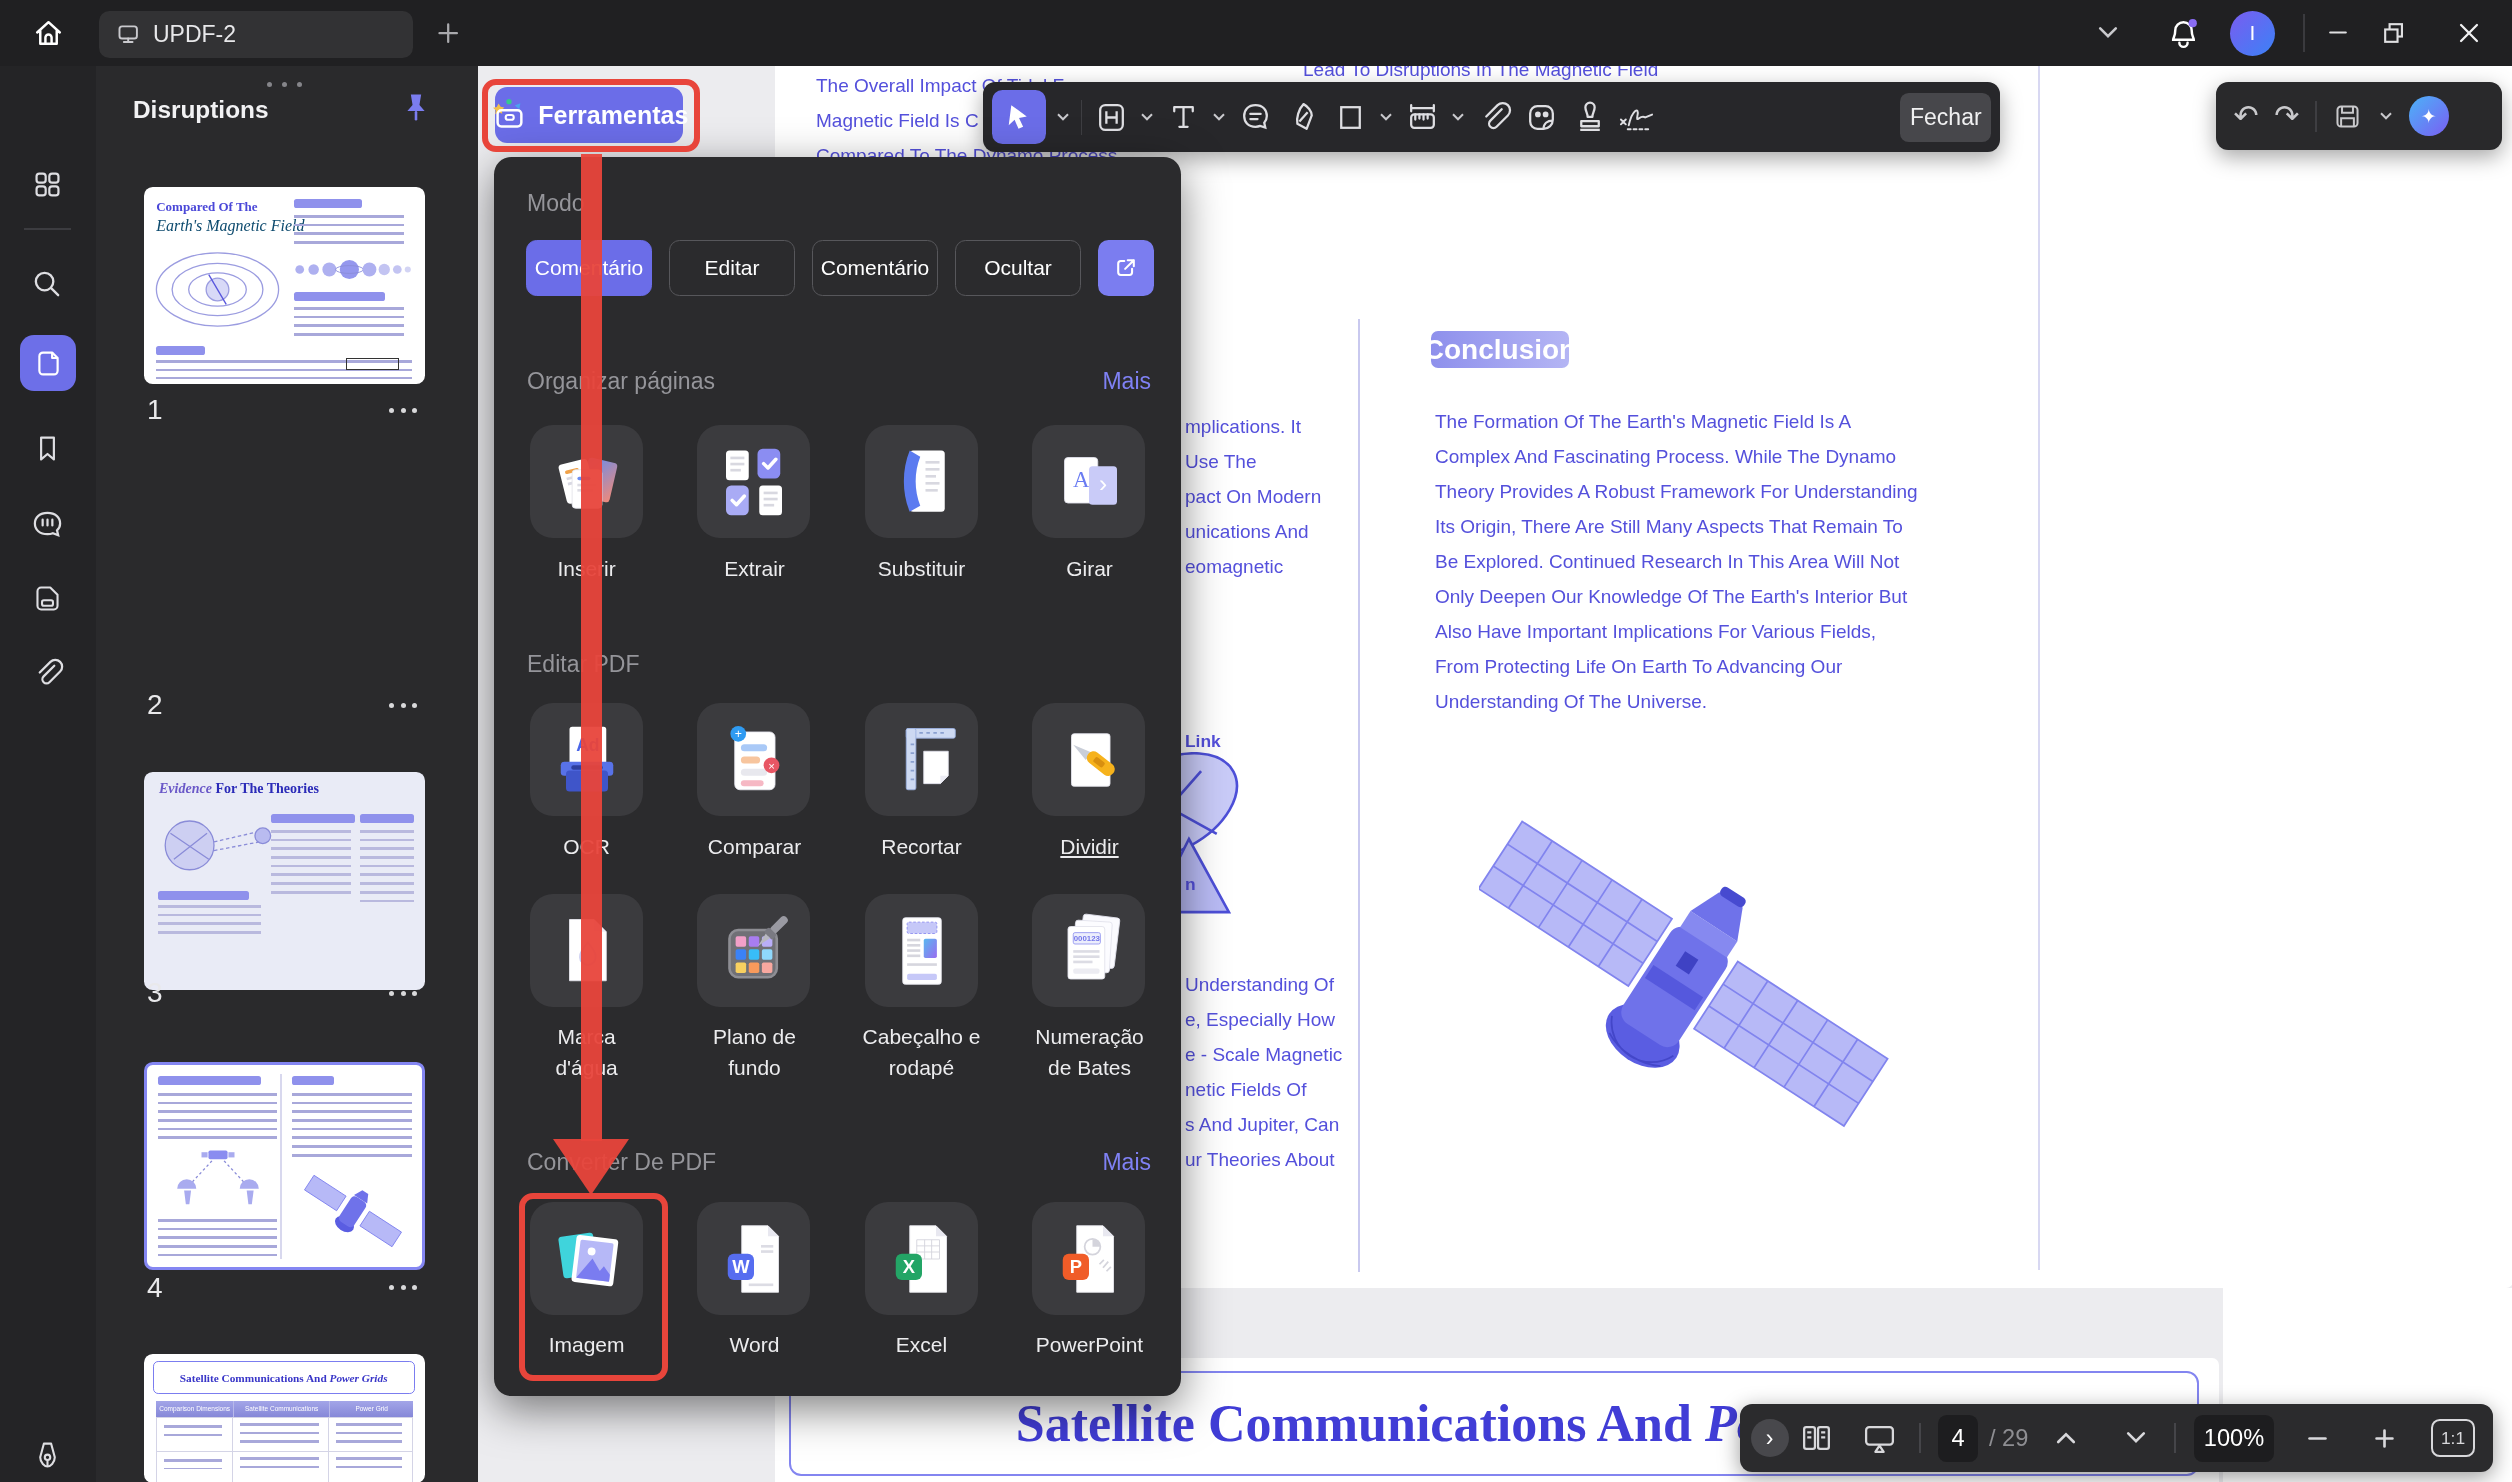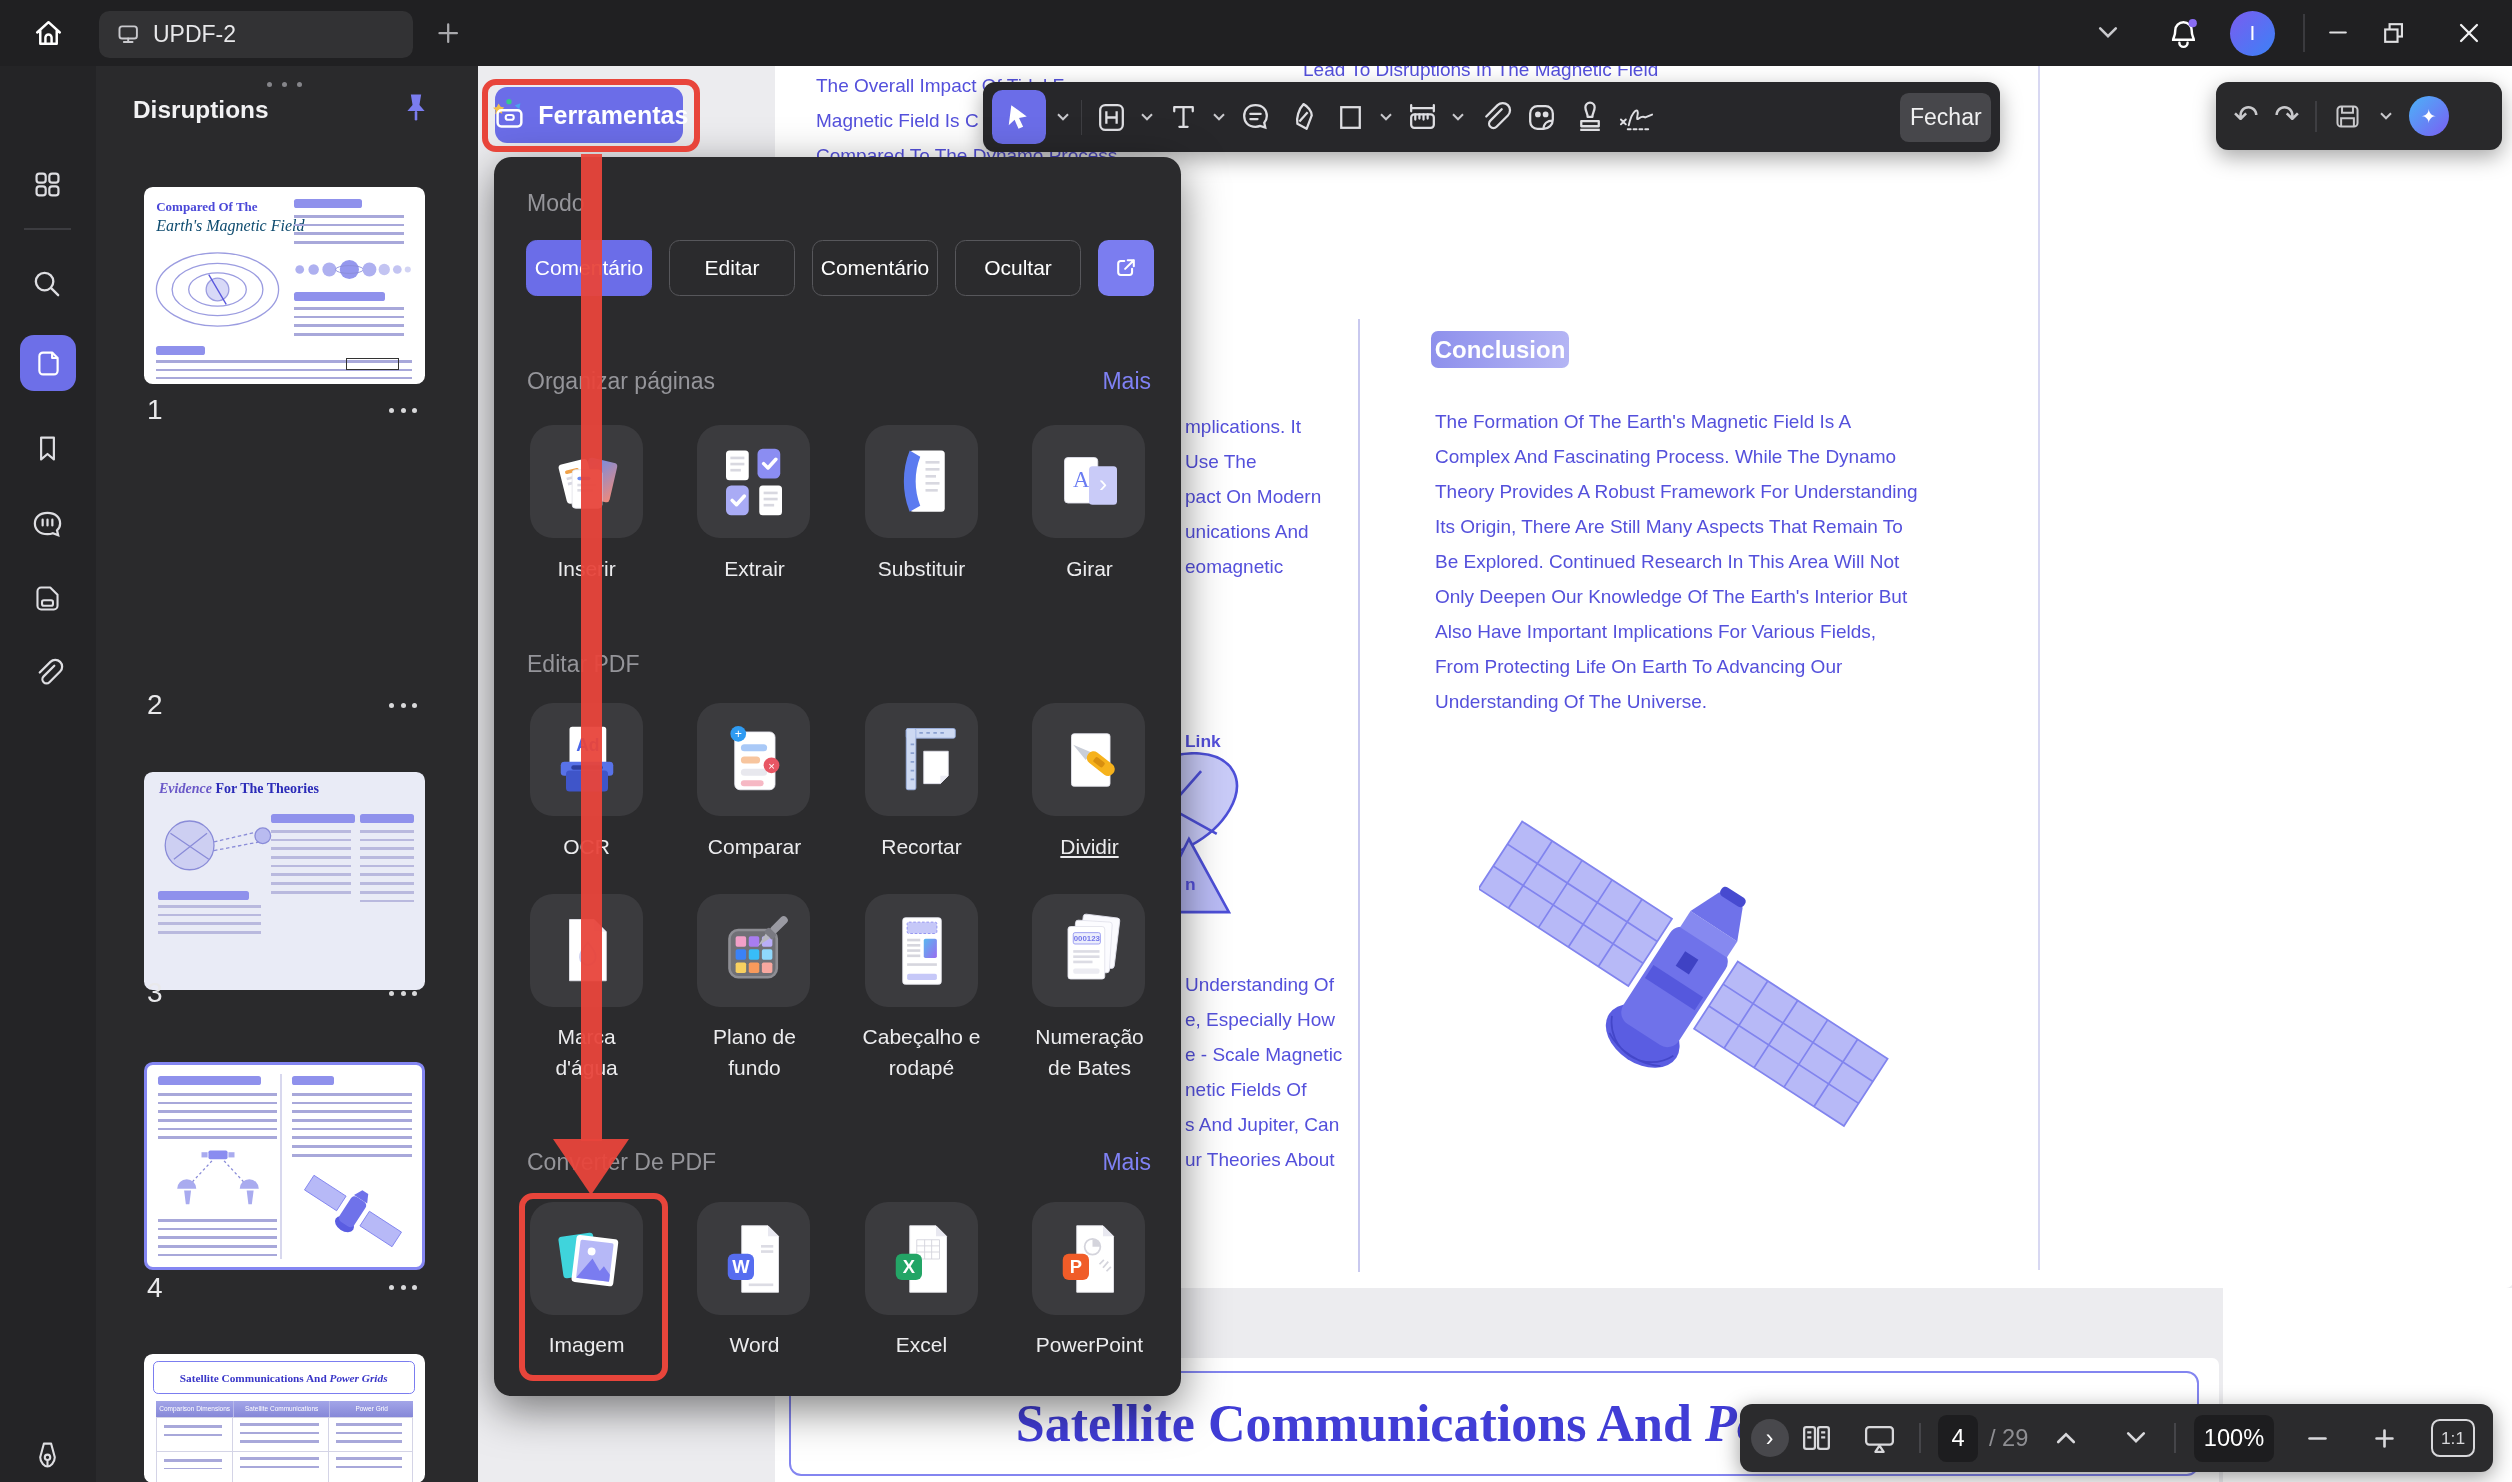--- a/index.html
+++ b/index.html
@@ -73,21 +73,21 @@
   #arrowshaft{left:581px;top:154px;width:21px;height:987px;background:#e8453b;z-index:8;opacity:.95;}
   #arrowhead{left:553px;top:1139px;width:0;height:0;border-left:38px solid transparent;border-right:38px solid transparent;
         border-top:56px solid #e8453b;z-index:8;opacity:.95;}
   
   #bottombar{left:1740px;top:1404px;width:753px;height:68px;background:#2b2b2d;border-radius:12.2px;z-index:7;
         box-shadow:0 5.2px 21px rgba(0,0,0,.4);}
   .bbitem{position:absolute;display:flex;align-items:center;justify-content:center;}
   .bbbox{background:#1d1d1f;border-radius:8.7px;color:#fff;font-size:23.6px;}
   .bbdiv{position:absolute;width:1.7px;height:30px;top:19px;background:#454549;}
   .conc-badge{position:absolute;left:1431px;top:331px;width:138px;height:37px;border-radius:7px;
-        background:linear-gradient(90deg,#8e90ec,#b4b5f4);color:#fff;font-weight:bold;font-size:24px;
+        background:linear-gradient(90deg,#8e90ec,#b4b5f4);color:#fff;font-weight:bold;font-size:28px;
         display:flex;align-items:center;justify-content:center;}
   .head5{font-size:52px;color:#413dd6;font-weight:bold;}
   .head5 .it{font-style:italic;}
   .tinytxt{position:absolute;color:#5450dc;}
 </style>
 </head>
 <body>
 
 <div id="viewer" class="abs">
   <div class="page abs" style="left:297px;top:0;width:1738px;height:1222px;border-radius:0 0 7px 7px;"></div>

